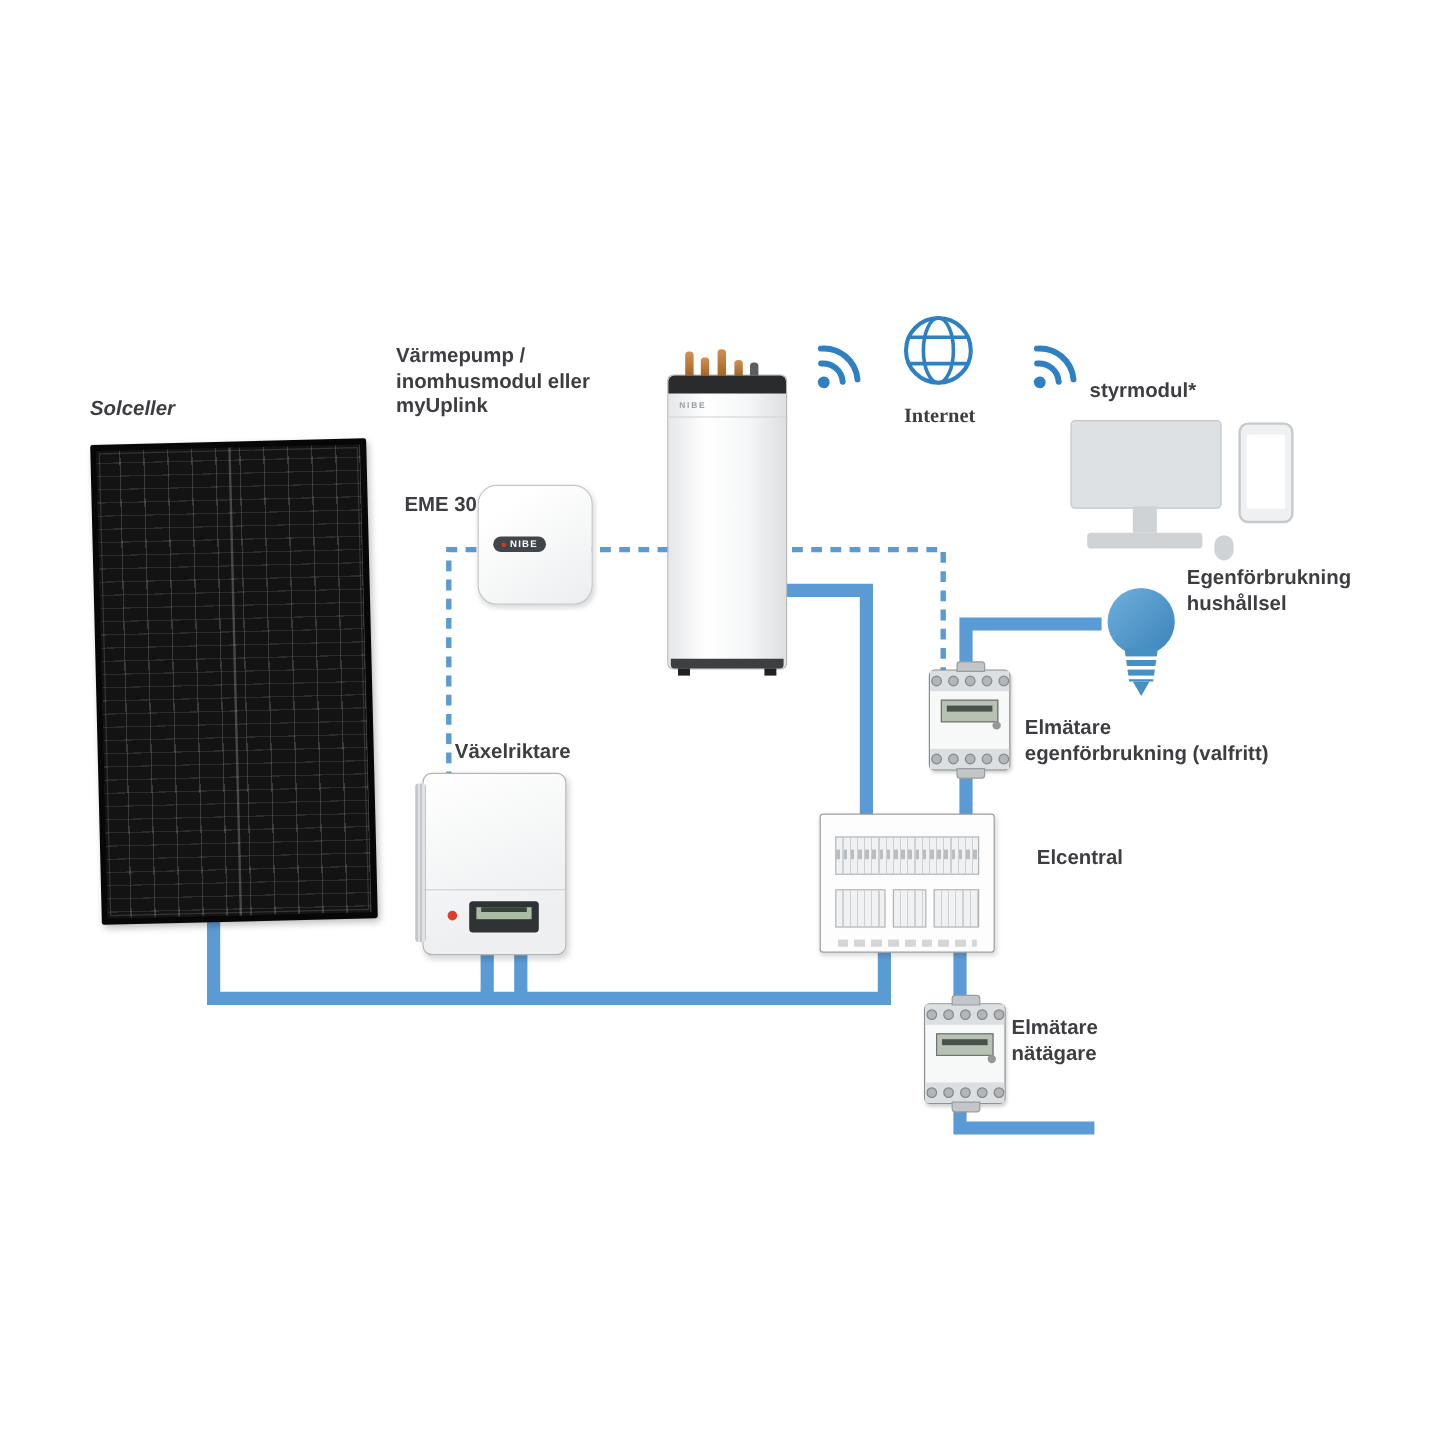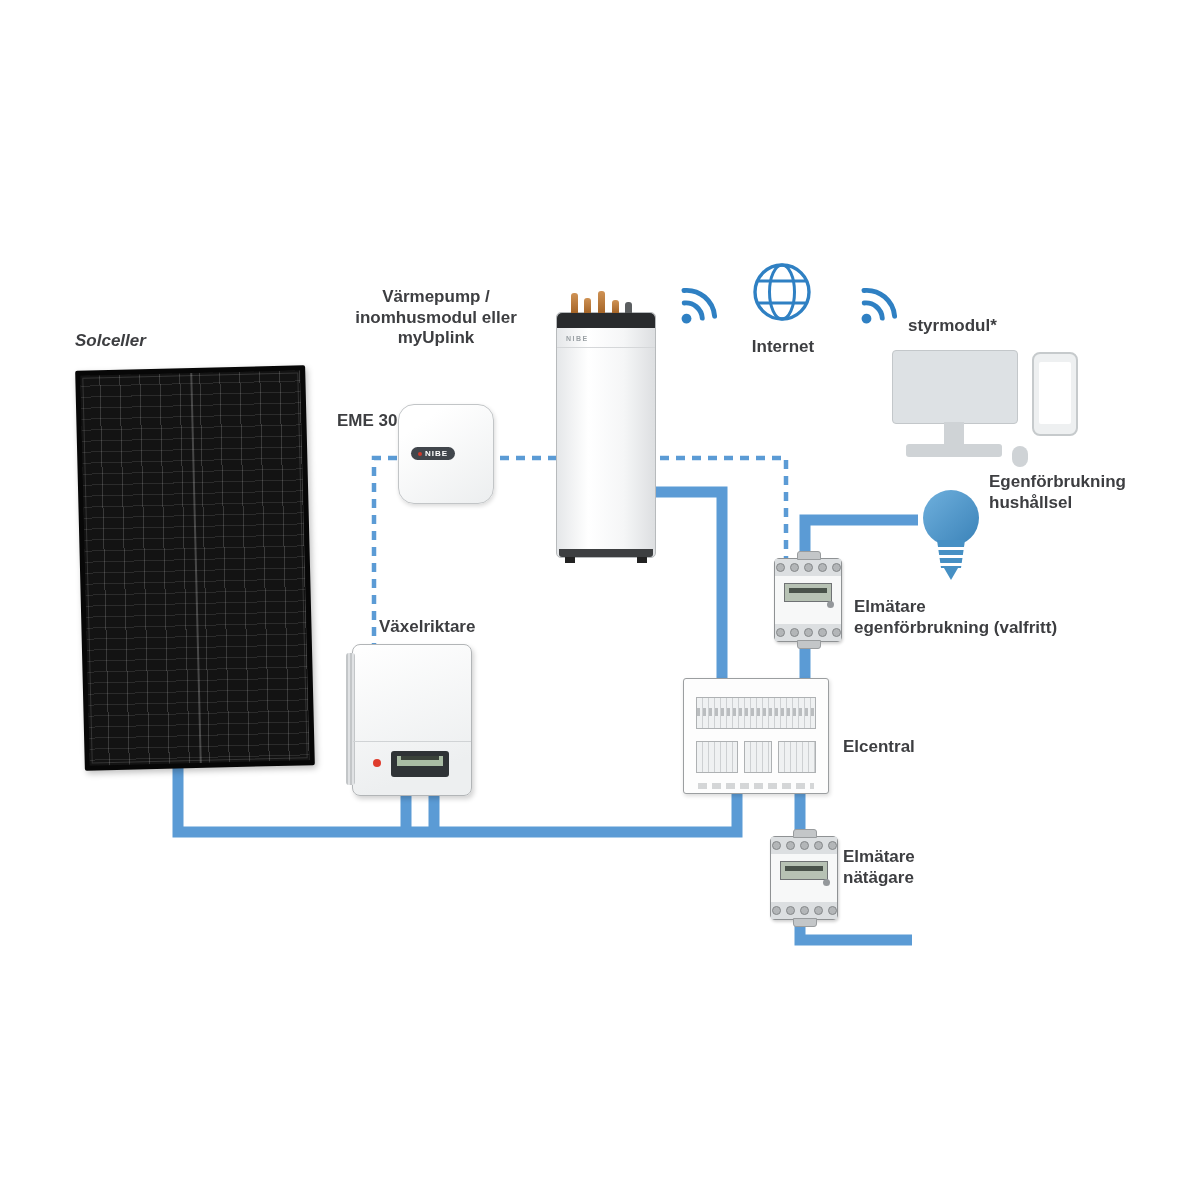--- a/index.html
+++ b/index.html
@@ -8,22 +8,22 @@
     font-family:"Liberation Sans", sans-serif;
   }
   
   svg.wires{position:absolute;left:0;top:0;}
   .wire{fill:none;stroke:var(--wire-blue,#5b9bd5);}
   .wire.solid{stroke-width:11;}
   .wire.dashed{stroke-width:4.5;stroke-dasharray:9 7;}
   
   .lbl{position:absolute;font-weight:bold;font-size:17px;line-height:1.22;color:var(--label-text,#3d3e41);}
   .lbl .ln{display:block;}
-  .lbl.right{text-align:center;}
-  .lbl.center{text-align:center;}
+  .lbl.right{text-align:left;}
+  .lbl.center{text-align:center;font-family:Liberation Serif, serif;}
   
   .solar{
     position:absolute;left:80px;top:368px;width:220px;height:390px;
     transform:rotate(-1.4deg);
     background-color:#131313;
     background-image:
       repeating-linear-gradient(to right, transparent 0 19px, rgba(255,255,255,.16) 19px 20px),
       repeating-linear-gradient(to bottom, transparent 0 10px, rgba(255,255,255,.10) 10px 11px);
     border:5px solid #070707;border-radius:2px;
     box-shadow:2px 3px 6px rgba(0,0,0,.25);
@@ -243,21 +243,21 @@
 
   <div class="board">
     <div class="rail r1">
         <div class="rail-toggles"></div>
       </div>
     <div class="rail m1"></div>
     <div class="rail m2"></div>
     <div class="rail m3"></div>
     <div class="board-text"></div>
   </div>
-  <div class="lbl" style="left:843px;top:705px;margin-top:32px;">
+  <div class="lbl" style="left:864px;top:705px;">
     <span class="ln">Elcentral</span>
   </div>
 
   <div class="meter" style="left:770px;top:836px;">
     <div class="meter-tab t"></div>
     <div class="meter-terms">
       <span></span>
         <span></span>
         <span></span>
         <span></span>

